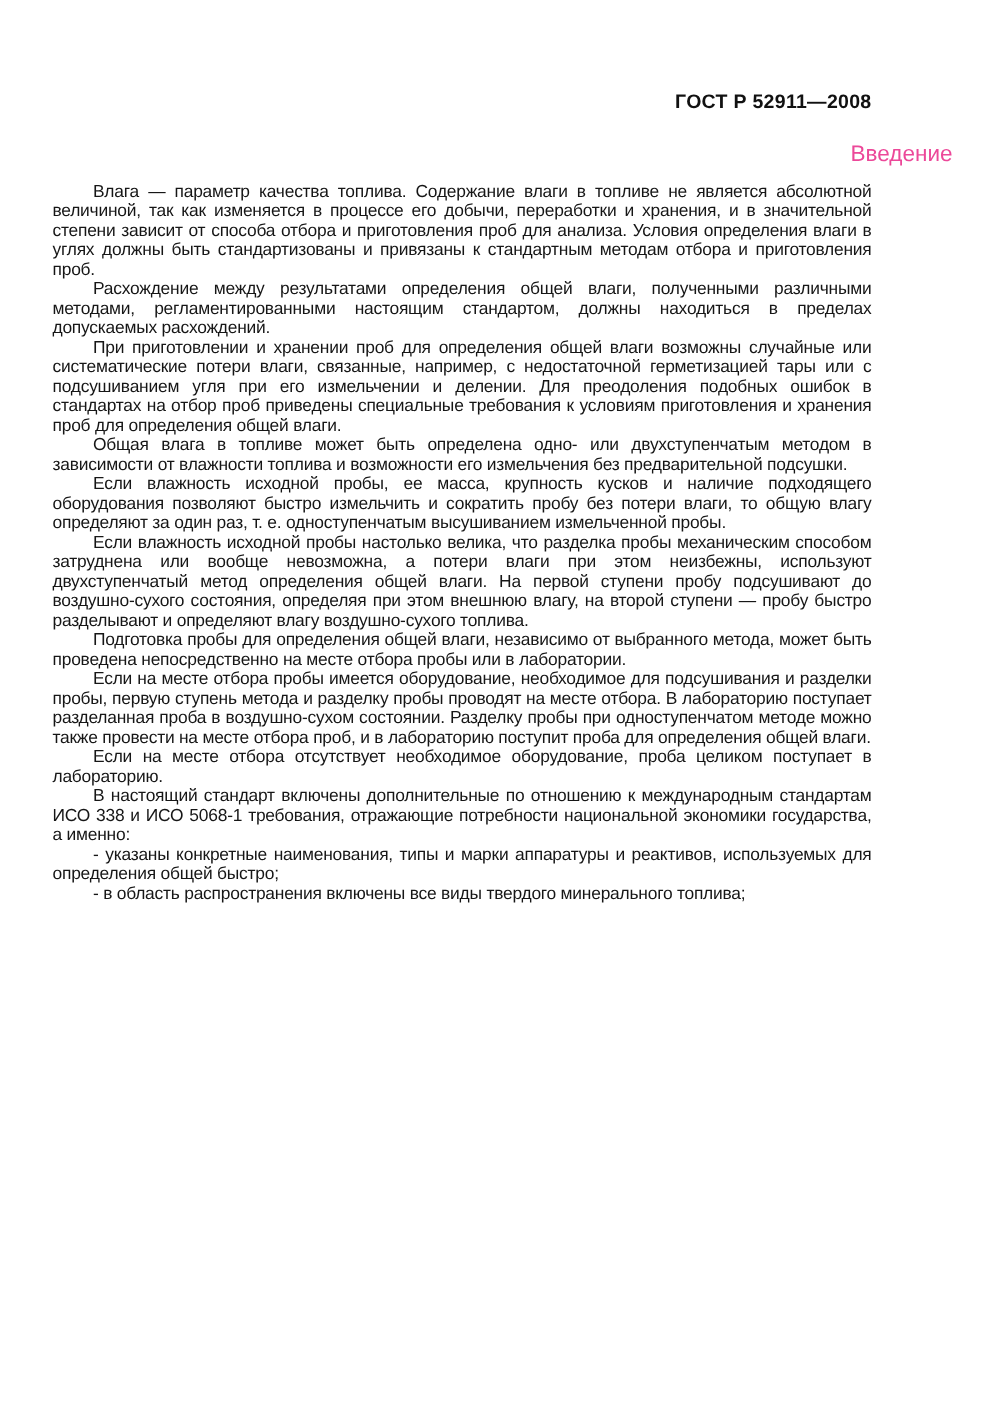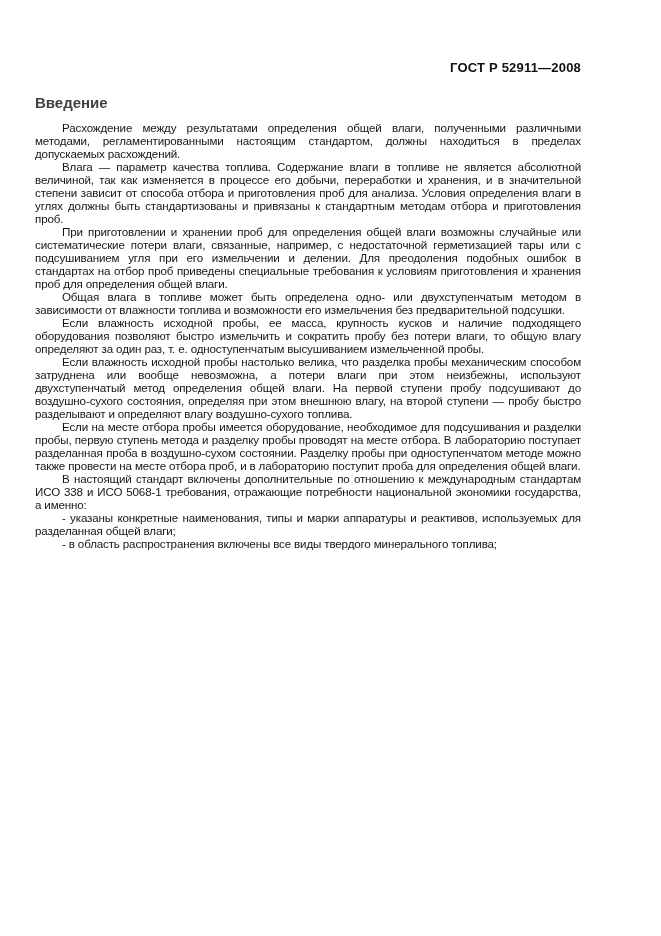--- a/index.html
+++ b/index.html
@@ -25,24 +25,24 @@
     font-weight: bold;
     font-size: 13px;
     letter-spacing: 0.2px;
     color: #111;
   }
   .doc-title {
     position: absolute;
     top: 94px;
     left: 35px;
     width: 600px;
-    text-align: left;
-    font-weight: bold;
+    text-align: right;
+    font-weight: normal;
     font-size: 15px;
-    color: #404040;
+    color: #ec4899;
   }
   .body-text {
     position: absolute;
     top: 121px;
     left: 35px;
     width: 546px;
     font-size: 11.6px;
     line-height: 13px;
     letter-spacing: -0.15px;
     text-align: justify;
@@ -65,27 +65,29 @@
 </head>
 <body>
 
 <div class="page">
 
   <div class="doc-code">ГОСТ Р 52911—2008</div>
 
   <div class="doc-title">Введение</div>
 
   <div class="body-text">
+    <p>Влага — параметр качества топлива. Содержание влаги в топливе не является абсолютной величиной, так как изменяется в процессе его добычи, переработки и хранения, и в значительной степени зависит от способа отбора и приготовления проб для анализа. Условия определения влаги в углях должны быть стандартизованы и привязаны к стандартным методам отбора и приготовления проб.</p>
     <p>Расхождение между результатами определения общей влаги, полученными различными методами, регламентированными настоящим стандартом, должны находиться в пределах допускаемых расхождений.</p>
-    <p>Влага — параметр качества топлива. Содержание влаги в топливе не является абсолютной величиной, так как изменяется в процессе его добычи, переработки и хранения, и в значительной степени зависит от способа отбора и приготовления проб для анализа. Условия определения влаги в углях должны быть стандартизованы и привязаны к стандартным методам отбора и приготовления проб.</p>
     <p>При приготовлении и хранении проб для определения общей влаги возможны случайные или систематические потери влаги, связанные, например, с недостаточной герметизацией тары или с подсушиванием угля при его измельчении и делении. Для преодоления подобных ошибок в стандартах на отбор проб приведены специальные требования к условиям приготовления и хранения проб для определения общей влаги.</p>
     <p>Общая влага в топливе может быть определена одно- или двухступенчатым методом в зависимости от влажности топлива и возможности его измельчения без предварительной подсушки.</p>
     <p>Если влажность исходной пробы, ее масса, крупность кусков и наличие подходящего оборудования позволяют быстро измельчить и сократить пробу без потери влаги, то общую влагу определяют за один раз, т. е. одноступенчатым высушиванием измельченной пробы.</p>
     <p>Если влажность исходной пробы настолько велика, что разделка пробы механическим способом затруднена или вообще невозможна, а потери влаги при этом неизбежны, используют двухступенчатый метод определения общей влаги. На первой ступени пробу подсушивают до воздушно-сухого состояния, определяя при этом внешнюю влагу, на второй ступени — пробу быстро разделывают и определяют влагу воздушно-сухого топлива.</p>
+    <p>Подготовка пробы для определения общей влаги, независимо от выбранного метода, может быть проведена непосредственно на месте отбора пробы или в лаборатории.</p>
     <p>Если на месте отбора пробы имеется оборудование, необходимое для подсушивания и разделки пробы, первую ступень метода и разделку пробы проводят на месте отбора. В лабораторию поступает разделанная проба в воздушно-сухом состоянии. Разделку пробы при одноступенчатом методе можно также провести на месте отбора проб, и в лабораторию поступит проба для определения общей влаги.</p>
+    <p>Если на месте отбора отсутствует необходимое оборудование, проба целиком поступает в лабораторию.</p>
     <p>В настоящий стандарт включены дополнительные по отношению к международным стандартам ИСО 338 и ИСО 5068-1 требования, отражающие потребности национальной экономики государства, а именно:</p>
-    <p>- указаны конкретные наименования, типы и марки аппаратуры и реактивов, используемых для разделанная общей влаги;</p>
+    <p>- указаны конкретные наименования, типы и марки аппаратуры и реактивов, используемых для определения общей быстро;</p>
     <p>- в область распространения включены все виды твердого минерального топлива;</p>
   </div>
 
   <div class="page-number">III</div>
 
 </div>
 
 </body></html>

